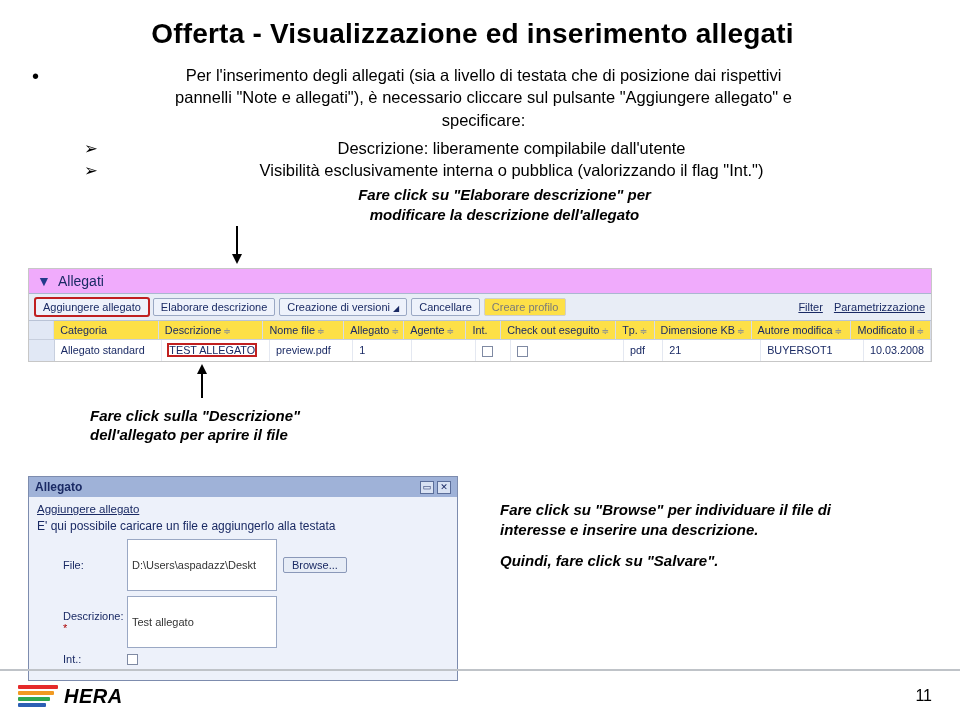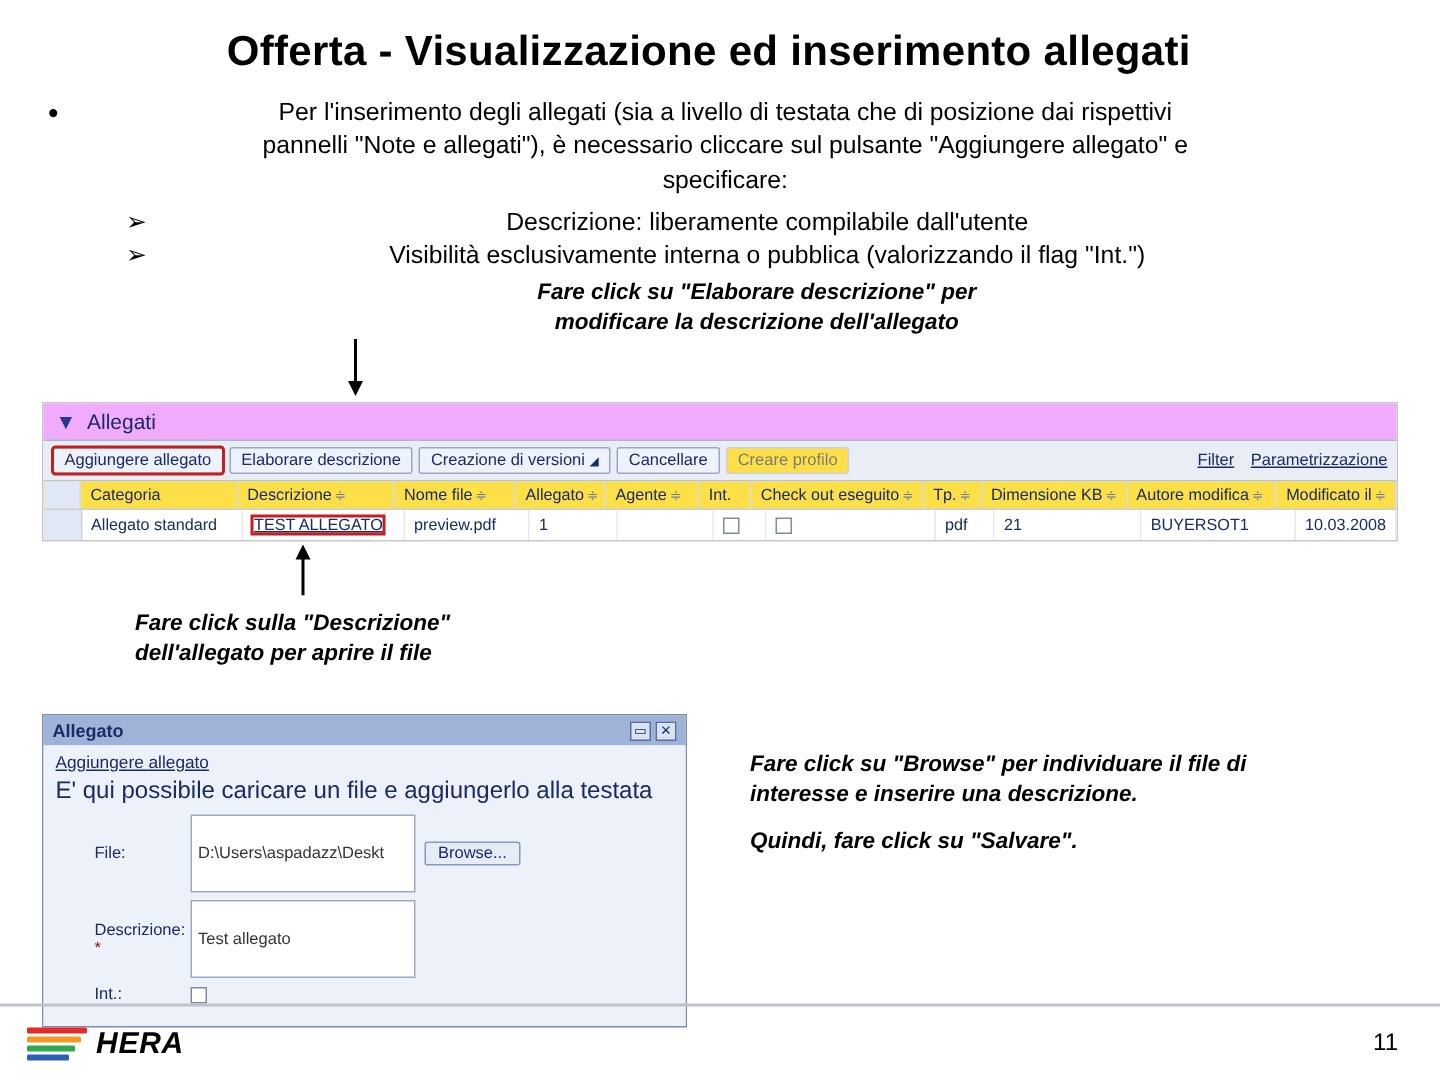--- a/index.html
+++ b/index.html
@@ -67,21 +67,21 @@
   .dlg-title .t { flex:1; font-weight:700; color:#1a2a64;}
   .dlg-title .icn { width:14px; height:13px; background:#d9e2f3; border:1px solid #5b6e9a; margin-left:3px; display:flex;align-items:center;justify-content:center;font-size:9px;color:#1a2a64;}
   .dlg-body { background:#edf1fa; padding:6px 8px 10px 8px; font-size:11px; color:#1a2a64; }
   .dlg-link { color:#1a2a64; text-decoration: underline; font-size:11.5px; display:block; margin-bottom:4px;}
   .frow { display:flex; align-items:center; margin:5px 0; gap:6px; }
   .flabel { width: 84px; font-size:11px; color:#1a2a64;padding-left:26px;}
   .finput { border:1px solid #9aa8c4; background:#fff; font-size:11px; padding:19px 4px; color:#333;}
   .fbtn { border:1px solid #8a98b8; background:#e6ecf6; font-size:11px; padding:1px 8px; color:#1a2a64; border-radius:2px;}
   .dlg-foot { text-align:right; padding:5px 8px; background:#e6ecf6; border-top:1px solid #c3cde0;}
   .star { color:#a00; }
-  .lbl-small { font-size:16px; color:#1a2a64; display:block; margin:2px 0 6px 0;}
+  .lbl-small { font-size:12px; color:#1a2a64; display:block; margin:2px 0 6px 0;}
 
   .caption3 { position:absolute; left: 500px; top: 500px; font-style:italic; font-weight:700; font-size:15px; line-height:1.35; width: 420px;}
   .caption3 .p2 { margin-top:10px; }
 
   .page-num { position:absolute; right: 28px; bottom: 10px; font-size: 16px; }
 
   .logo { position:absolute; left: 18px; bottom: 6px; display:flex; align-items:center; gap:6px; }
   .logo .bars span { display:block; height:4px; margin:2px 0; border-radius:1px;}
   .logo .bars { width: 40px; }
   .logo .bars .b1 { background:#e52a2a; width:40px;}

